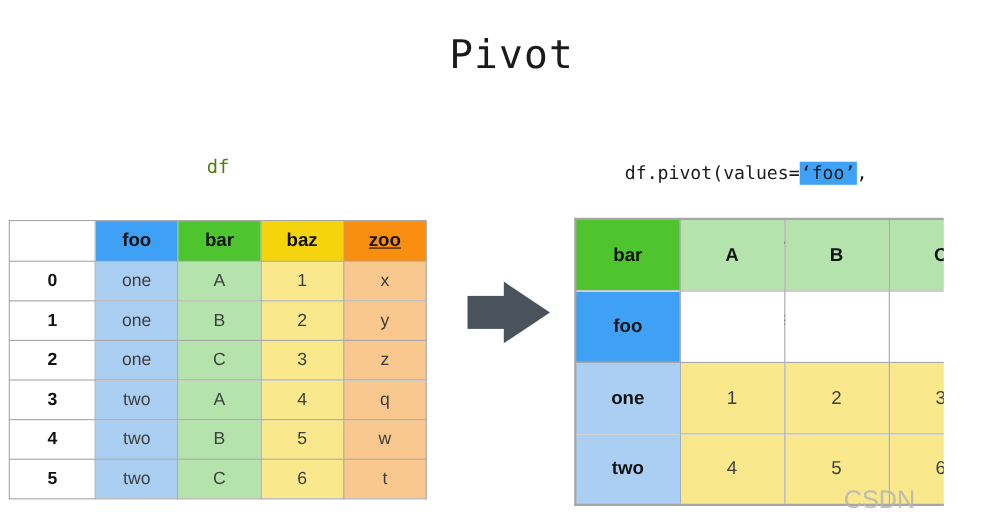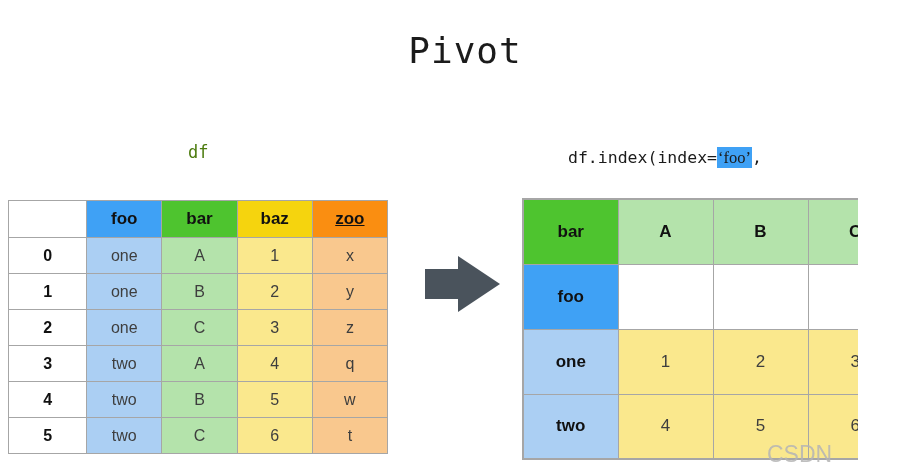--- a/index.html
+++ b/index.html
@@ -21,21 +21,21 @@
     font-family:"DejaVu Sans Mono", monospace; font-size:17px; color:#4d7c0f;
   }
 
   
   .code {
     position:absolute; left:568px; top:103px;
     font-family:"DejaVu Sans Mono", monospace; font-size:16.5px; line-height:22px;
     color:#1b1b1b; white-space:pre;
   }
   .code .hl { padding:1px 1px; }
-  .hl-foo { background:var(--blue);font-family:Liberation Serif, serif; }
+  .hl-foo { background:var(--blue); }
   .hl-bar { background:var(--green); }
   .hl-baz { background:var(--yellow); }
 
   
   table { border-collapse:collapse; table-layout:fixed; }
   td, th { text-align:center; vertical-align:middle; padding:0; overflow:hidden; }
 
   
   .left-table {
     position:absolute; left:8px; top:200px; width:380px;
@@ -98,21 +98,21 @@
 </head>
 <body>
 
 <div class="canvas">
 
   <div class="title">Pivot</div>
 
   <div class="df-label">df</div>
 
   <div class="code">
-    <div><span>df.index(index=</span><span class="hl hl-foo">‘foo’</span><span>,</span></div>
+    <div><span>df.pivot(values=</span><span class="hl hl-foo">‘foo’</span><span>,</span></div>
     <div><span>         columns=</span><span class="hl hl-bar">‘bar’</span><span>,</span></div>
     <div><span>         values=</span><span class="hl hl-baz">‘baz’</span><span>)</span></div>
   </div>
 
   <table class="left-table">
     <colgroup>
       <col class="c-idx">
         <col class="c-col">
         <col class="c-col">
         <col class="c-col">

